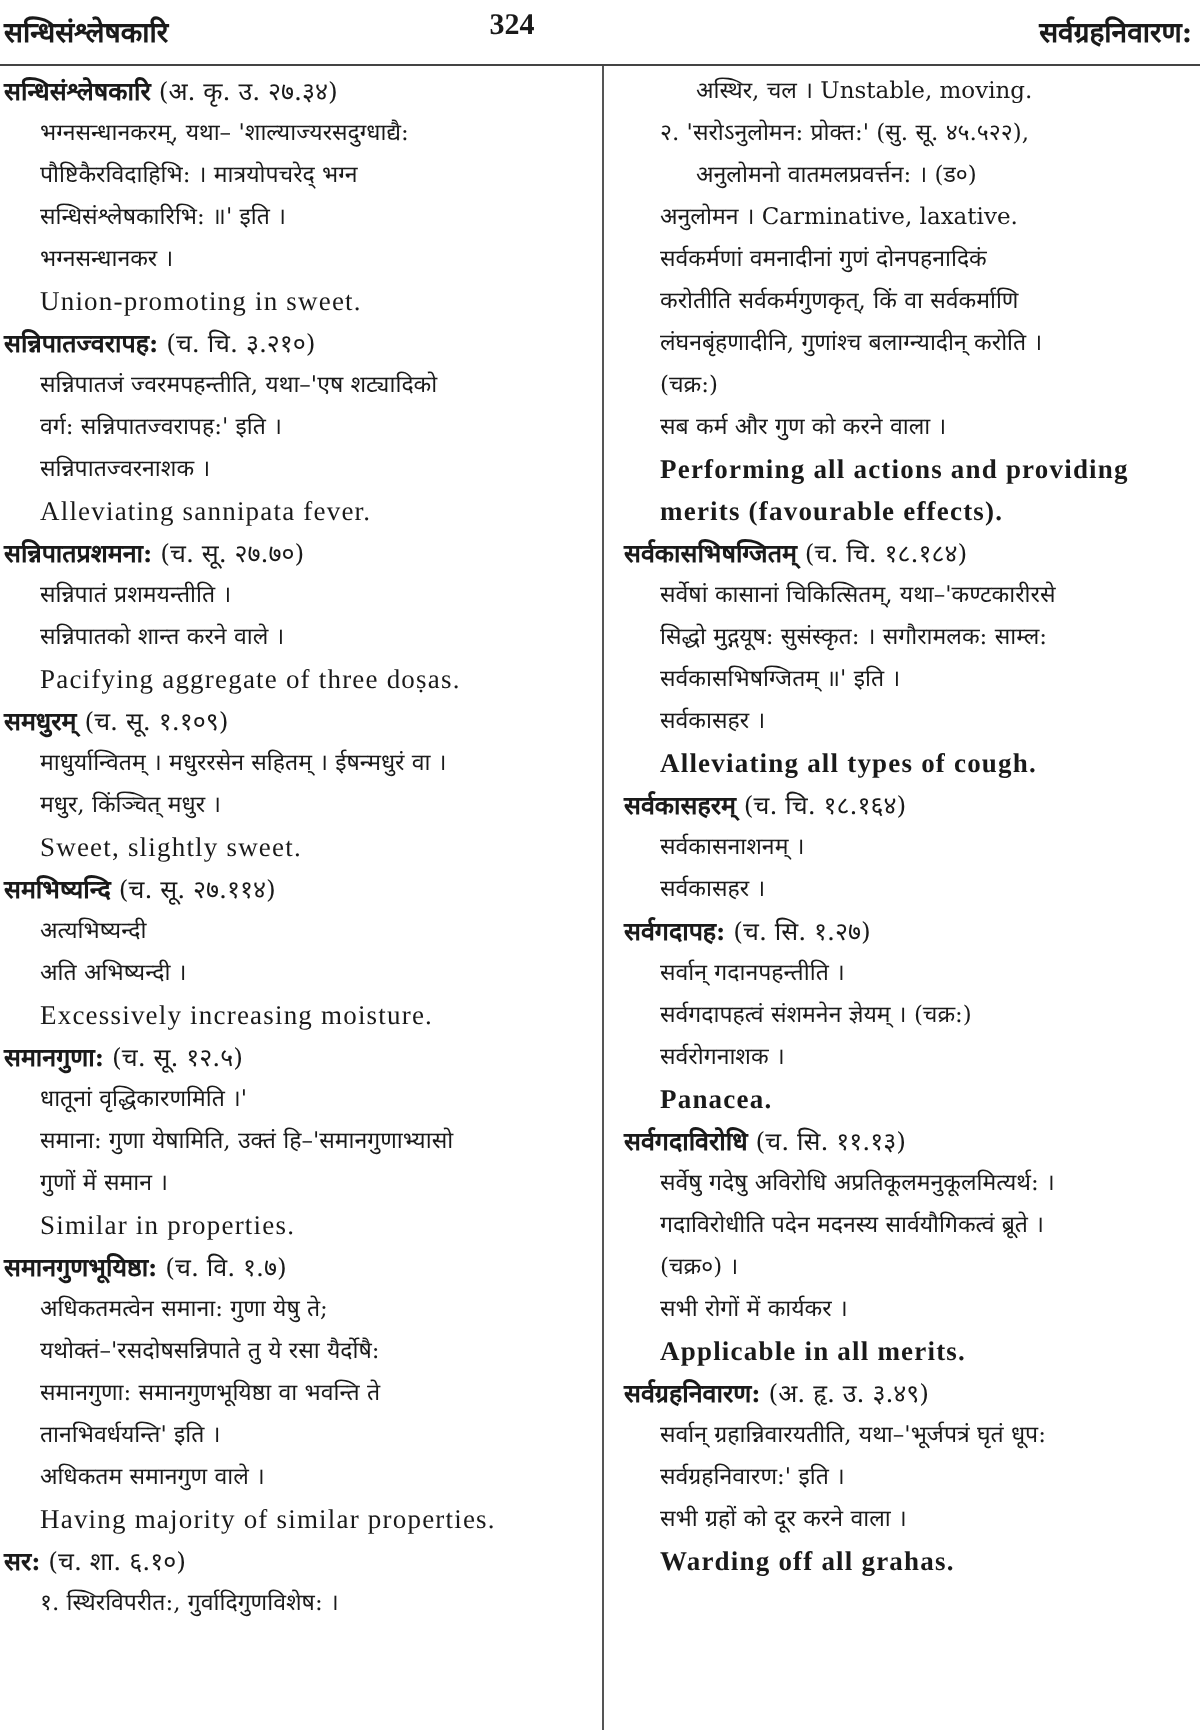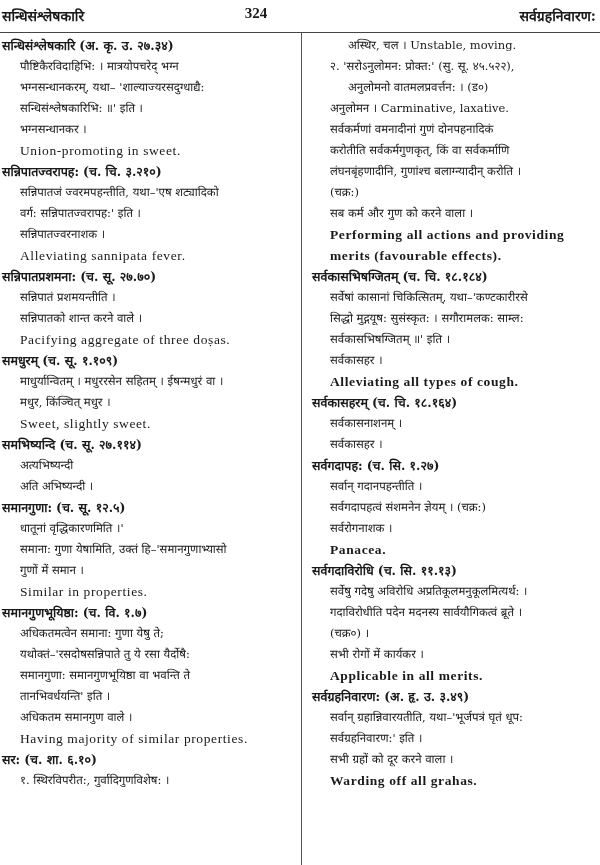--- a/index.html
+++ b/index.html
@@ -10,43 +10,43 @@
   .header .center{position:absolute;left:0;width:512px;top:5px;text-align:center;font-size:15px;font-weight:bold;font-family:"Liberation Serif",serif;}
   .header .right{position:absolute;right:4px;top:6px;font-size:14px;font-weight:bold;}
   .rule{position:absolute;left:0;top:32px;width:600px;height:1px;background:#444;}
   .divider{position:absolute;left:301px;top:33px;width:1px;height:832px;background:#555;}
   .col{position:absolute;top:35px;}
   .col.left{left:2px;width:295px;}
   .col.right{left:312px;width:293px;}
   .entry{margin:0;}
   .hw{font-size:12.5px;line-height:21px;white-space:nowrap;}
   .hw b{font-weight:bold;}
-  .ref{font-weight:bold;}
+  .ref{font-weight:normal;}
   .line{font-size:11.5px;line-height:21px;padding-left:18px;text-align:justify;}
   .line.cont{padding-left:18px;}
   .en{font-family:"Liberation Serif",serif;font-size:13.5px;letter-spacing:0.6px;}
   .en.bold{font-weight:bold;}
   .indent2{padding-left:36px;}
 </style>
 </head>
 <body>
 
 <div class="header">
   <span class="left">सन्धिसंश्लेषकारि</span>
   <span class="center">324</span>
   <span class="right">सर्वग्रहनिवारण:</span>
 </div>
 <div class="rule"></div>
 <div class="divider"></div>
 
 <div class="col left" id="col-left">
     <div class="entry">
       <div class="hw"><b>सन्धिसंश्लेषकारि</b> <span class="ref">(अ. कृ. उ. २७.३४)</span></div>
+      <div class="line">भग्नसन्धानकरम्, यथा– 'शाल्याज्यरसदुग्धाद्यै:</div>
       <div class="line cont">पौष्टिकैरविदाहिभि: । मात्रयोपचरेद् भग्न</div>
-      <div class="line">भग्नसन्धानकरम्, यथा– 'शाल्याज्यरसदुग्धाद्यै:</div>
       <div class="line cont">सन्धिसंश्लेषकारिभि: ॥' इति ।</div>
       <div class="line">भग्नसन्धानकर ।</div>
       <div class="line en">Union-promoting in sweet.</div>
     </div>
     <div class="entry">
       <div class="hw"><b>सन्निपातज्वरापह:</b> <span class="ref">(च. चि. ३.२१०)</span></div>
       <div class="line">सन्निपातजं ज्वरमपहन्तीति, यथा–'एष शट्यादिको</div>
       <div class="line cont">वर्ग: सन्निपातज्वरापह:' इति ।</div>
       <div class="line">सन्निपातज्वरनाशक ।</div>
       <div class="line en">Alleviating sannipata fever.</div>
@@ -60,20 +60,21 @@
     <div class="entry">
       <div class="hw"><b>समधुरम्</b> <span class="ref">(च. सू. १.१०९)</span></div>
       <div class="line">माधुर्यान्वितम् । मधुररसेन सहितम् । ईषन्मधुरं वा ।</div>
       <div class="line">मधुर, किंञ्चित् मधुर ।</div>
       <div class="line en">Sweet, slightly sweet.</div>
     </div>
     <div class="entry">
       <div class="hw"><b>समभिष्यन्दि</b> <span class="ref">(च. सू. २७.११४)</span></div>
       <div class="line">अत्यभिष्यन्दी</div>
       <div class="line">अति अभिष्यन्दी ।</div>
+      <div class="line en">Excessively increasing moisture.</div>
     </div>
     <div class="entry">
       <div class="hw"><b>समानगुणा:</b> <span class="ref">(च. सू. १२.५)</span></div>
       <div class="line cont">धातूनां वृद्धिकारणमिति ।'</div>
       <div class="line">समाना: गुणा येषामिति, उक्तं हि–'समानगुणाभ्यासो</div>
       <div class="line">गुणों में समान ।</div>
       <div class="line en">Similar in properties.</div>
     </div>
     <div class="entry">
       <div class="hw"><b>समानगुणभूयिष्ठा:</b> <span class="ref">(च. वि. १.७)</span></div>

